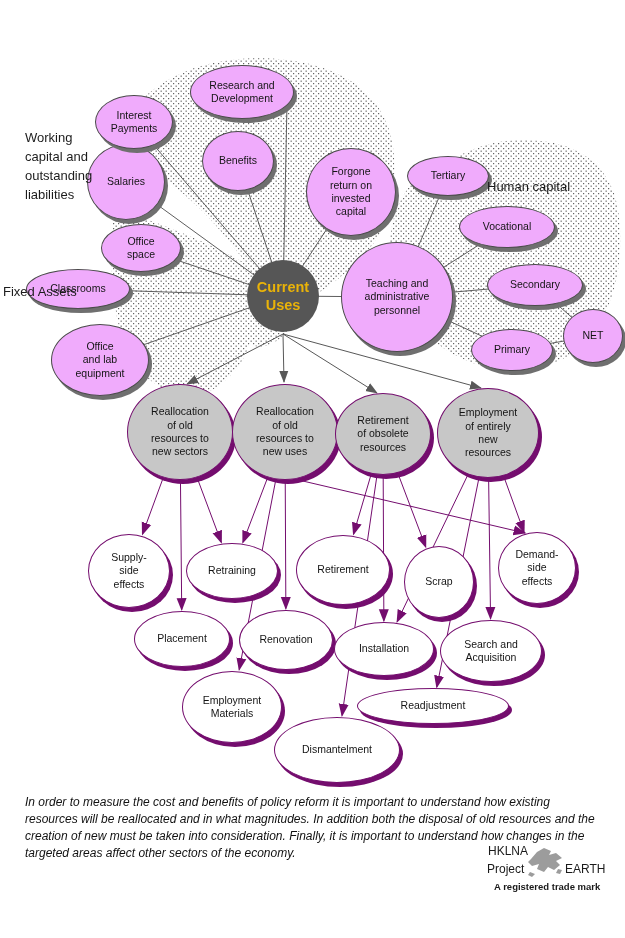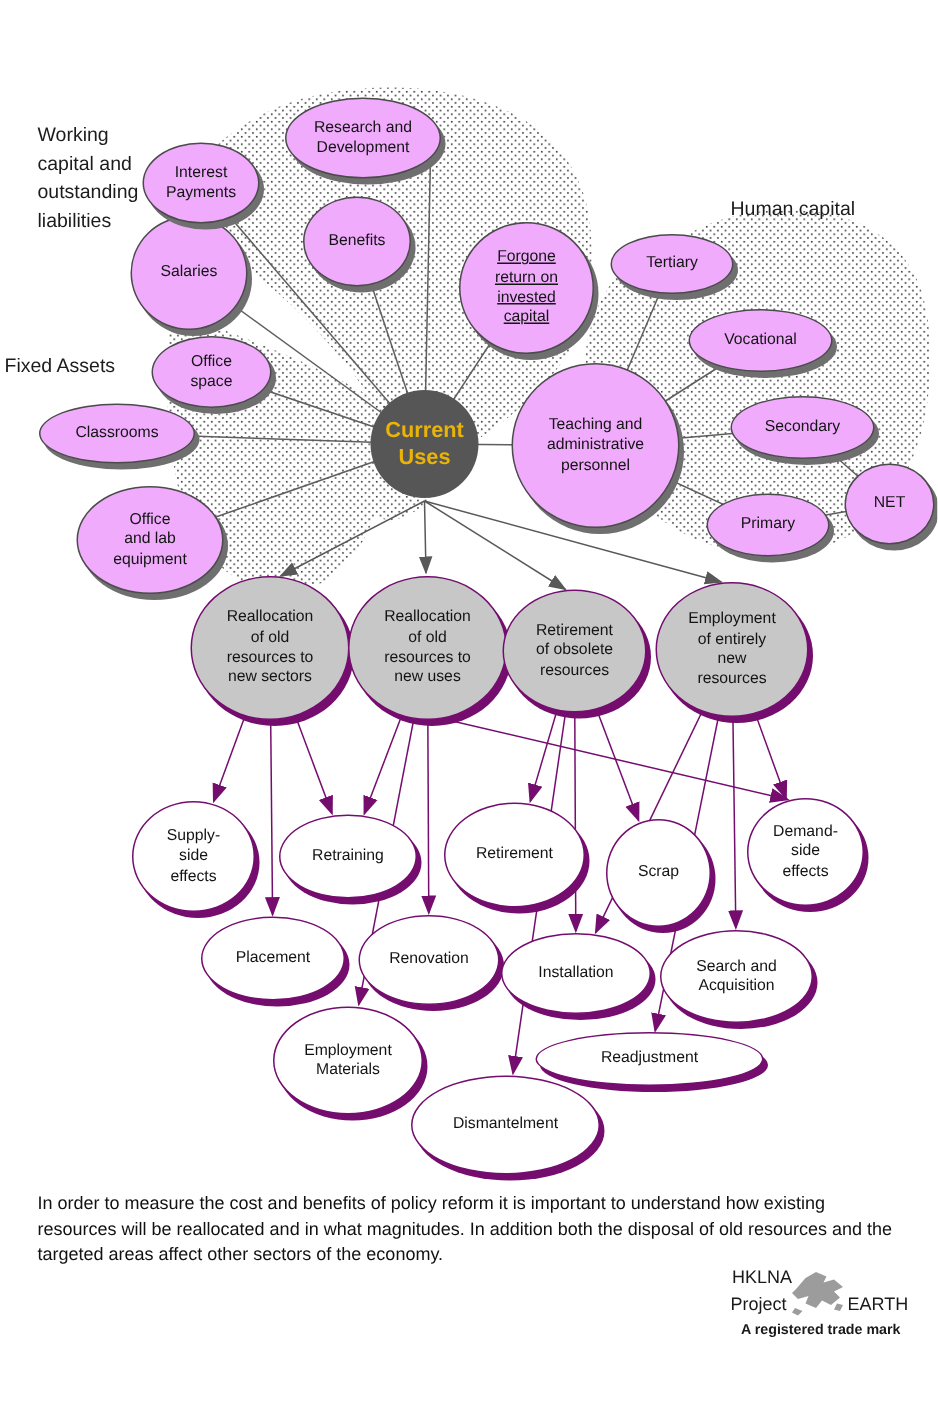--- a/index.html
+++ b/index.html
@@ -14,38 +14,38 @@
   html,body{margin:0;padding:0;background:#fff;}
   .stage{
     position:relative;width:625px;height:938px;background:#ffffff;overflow:hidden;
     font-family:"Liberation Sans", sans-serif;color:var(--ink);
   }
   .stage svg.canvas{position:absolute;left:0;top:0;}
   .title{
     position:absolute;left:0;right:0;top:8px;margin:0;text-align:center;
     font-size:17px;font-weight:600;letter-spacing:.2px;color:#1c1c1c;
   }
-  .seclabel{position:absolute;font-size:13px;line-height:19px;white-space:pre-line;color:#1c1c1c;}
+  .seclabel{position:absolute;font-size:13px;line-height:19px;white-space:pre-line;color:#1c1c1c;margin-top:48px;}
   .seclabel.wc{left:25px;top:80px;}
   .seclabel.fa{left:3px;top:234px;}
   .seclabel.hc{left:487px;top:129px;}
   .node{
     position:absolute;border-radius:50%;display:flex;align-items:center;justify-content:center;
     text-align:center;white-space:pre-line;font-size:10.5px;line-height:1.28;color:#141414;
     box-sizing:border-box;
   }
   .node.plain{background:#f0abfc;border:1.4px solid var(--nodeborder);box-shadow:3px 4px 0 var(--nodeshadow);}
   .node.dark{background:var(--currentfill);color:#eab308;font-weight:bold;font-size:14.5px;line-height:1.25;}
   .node.gray{background:var(--grayfill);border:1.6px solid var(--purple);box-shadow:3px 4px 0 var(--purple);}
   .node.purple{background:#fff;border:1.4px solid var(--purple);box-shadow:3px 4px 0 var(--purple);}
   .edge-line{stroke:var(--lineg);stroke-width:1;}
   .edge-garrow{stroke:#585858;stroke-width:1;}
   .edge-parrow{stroke:var(--purple);stroke-width:1;}
   .stipple{fill:url(#dots);stroke:none;}
-  .footer{position:absolute;left:25px;top:794px;font-size:12px;line-height:17px;color:#111;}
+  .footer{position:absolute;left:25px;top:794px;font-size:12px;line-height:17px;color:#111;font-style:italic;}
   .tm{position:absolute;left:470px;top:844px;width:150px;height:50px;font-size:12px;color:#1a1a1a;}
   .tm .tm-l1{position:absolute;left:18px;top:0;}
   .tm .tm-project{position:absolute;left:17px;top:18px;}
   .tm .tm-earth{position:absolute;left:95px;top:18px;}
   .tm .tm-map{position:absolute;left:55px;top:1px;}
   .tm .tm-note{position:absolute;left:24px;top:37px;font-size:9.5px;font-weight:bold;white-space:nowrap;}
 </style>
 </head>
 <body>
 
@@ -116,21 +116,21 @@
   <div id="node-layer">
       <div class="node plain" style="left: 341px; top: 242px; width: 112px; height: 110px;">Teaching and
 administrative
 personnel</div>
       <div class="node plain" style="left: 87px; top: 144px; width: 78px; height: 76px;">Salaries</div>
       <div class="node plain" style="left: 95px; top: 95px; width: 78px; height: 54px;">Interest
 Payments</div>
       <div class="node plain" style="left: 202px; top: 131px; width: 72px; height: 60px;">Benefits</div>
       <div class="node plain" style="left: 190px; top: 65px; width: 104px; height: 54px;">Research and
 Development</div>
-      <div class="node plain" style="left: 306px; top: 148px; width: 90px; height: 88px; text-decoration: underline;">Forgone
+      <div class="node plain" style="left: 306px; top: 148px; width: 90px; height: 88px;">Forgone
 return on
 invested
 capital</div>
       <div class="node plain" style="left: 101px; top: 224px; width: 80px; height: 48px;">Office
 space</div>
       <div class="node plain" style="left: 26px; top: 269px; width: 104px; height: 40px;">Classrooms</div>
       <div class="node plain" style="left: 51px; top: 324px; width: 98px; height: 72px;">Office
 and lab
 equipment</div>
       <div class="node plain" style="left: 407px; top: 156px; width: 82px; height: 40px;">Tertiary</div>
@@ -179,20 +179,21 @@
   <div class="seclabel wc">Working
 capital and
 outstanding
 liabilities</div>
   <div class="seclabel fa">Fixed Assets</div>
   <div class="seclabel hc">Human capital</div>
 
   <div class="footer">
     <div>In order to measure the cost and benefits of policy reform it is important to understand how existing</div>
     <div>resources will be reallocated and in what magnitudes. In addition both the disposal of old resources and the</div>
+    <div>creation of new must be taken into consideration. Finally, it is important to understand how changes in the</div>
     <div>targeted areas affect other sectors of the economy.</div>
   </div>
 
   <div class="tm">
     <svg class="tm-map" width="42" height="34" viewBox="0 0 42 34">
       <path fill="#9c9c9c" d="M6,14 L12,7 L19,3 L26,6 L24,10 L31,8 L37,13 L31,16 L35,20 L29,25 L23,22 L19,27 L12,24 L14,19 L7,21 L3,17 Z"></path>
       <path fill="#9c9c9c" d="M5,27 l5,2 l-3,3 l-4,-2 Z"></path>
       <path fill="#9c9c9c" d="M33,24 l4,1 l-2,4 l-4,-1 Z"></path>
     </svg>
     <div class="tm-l1">HKLNA</div>

